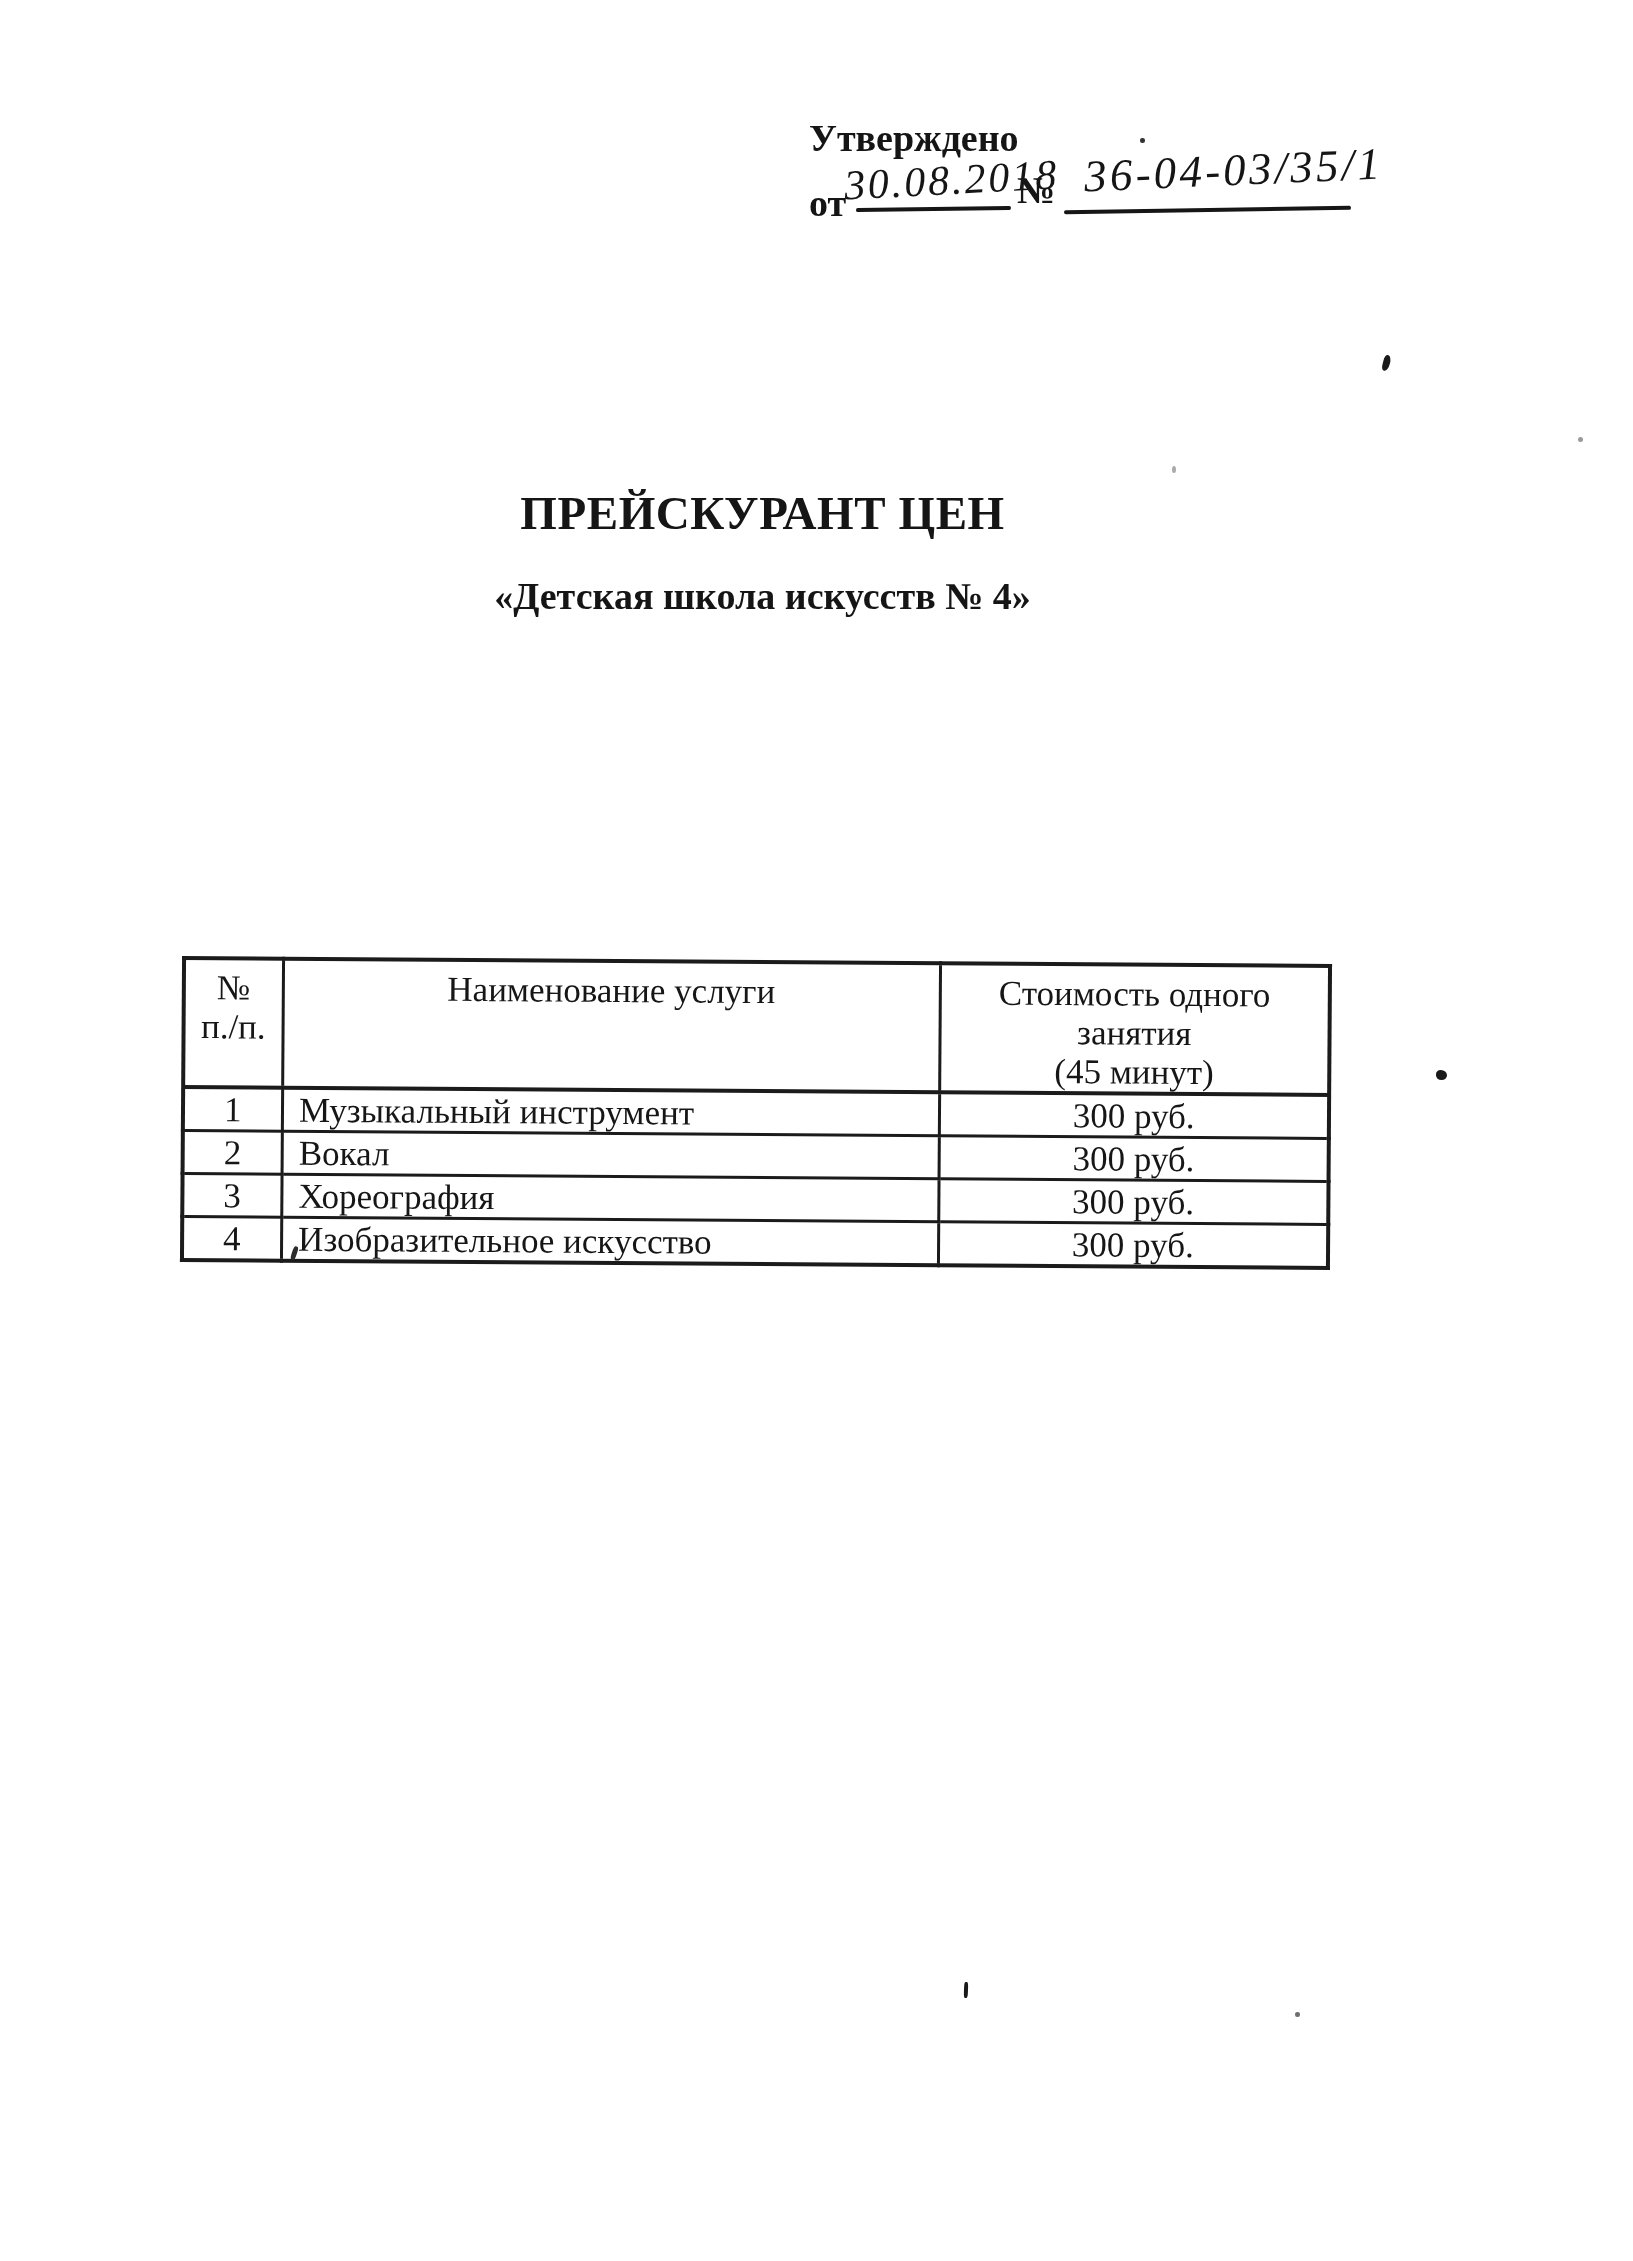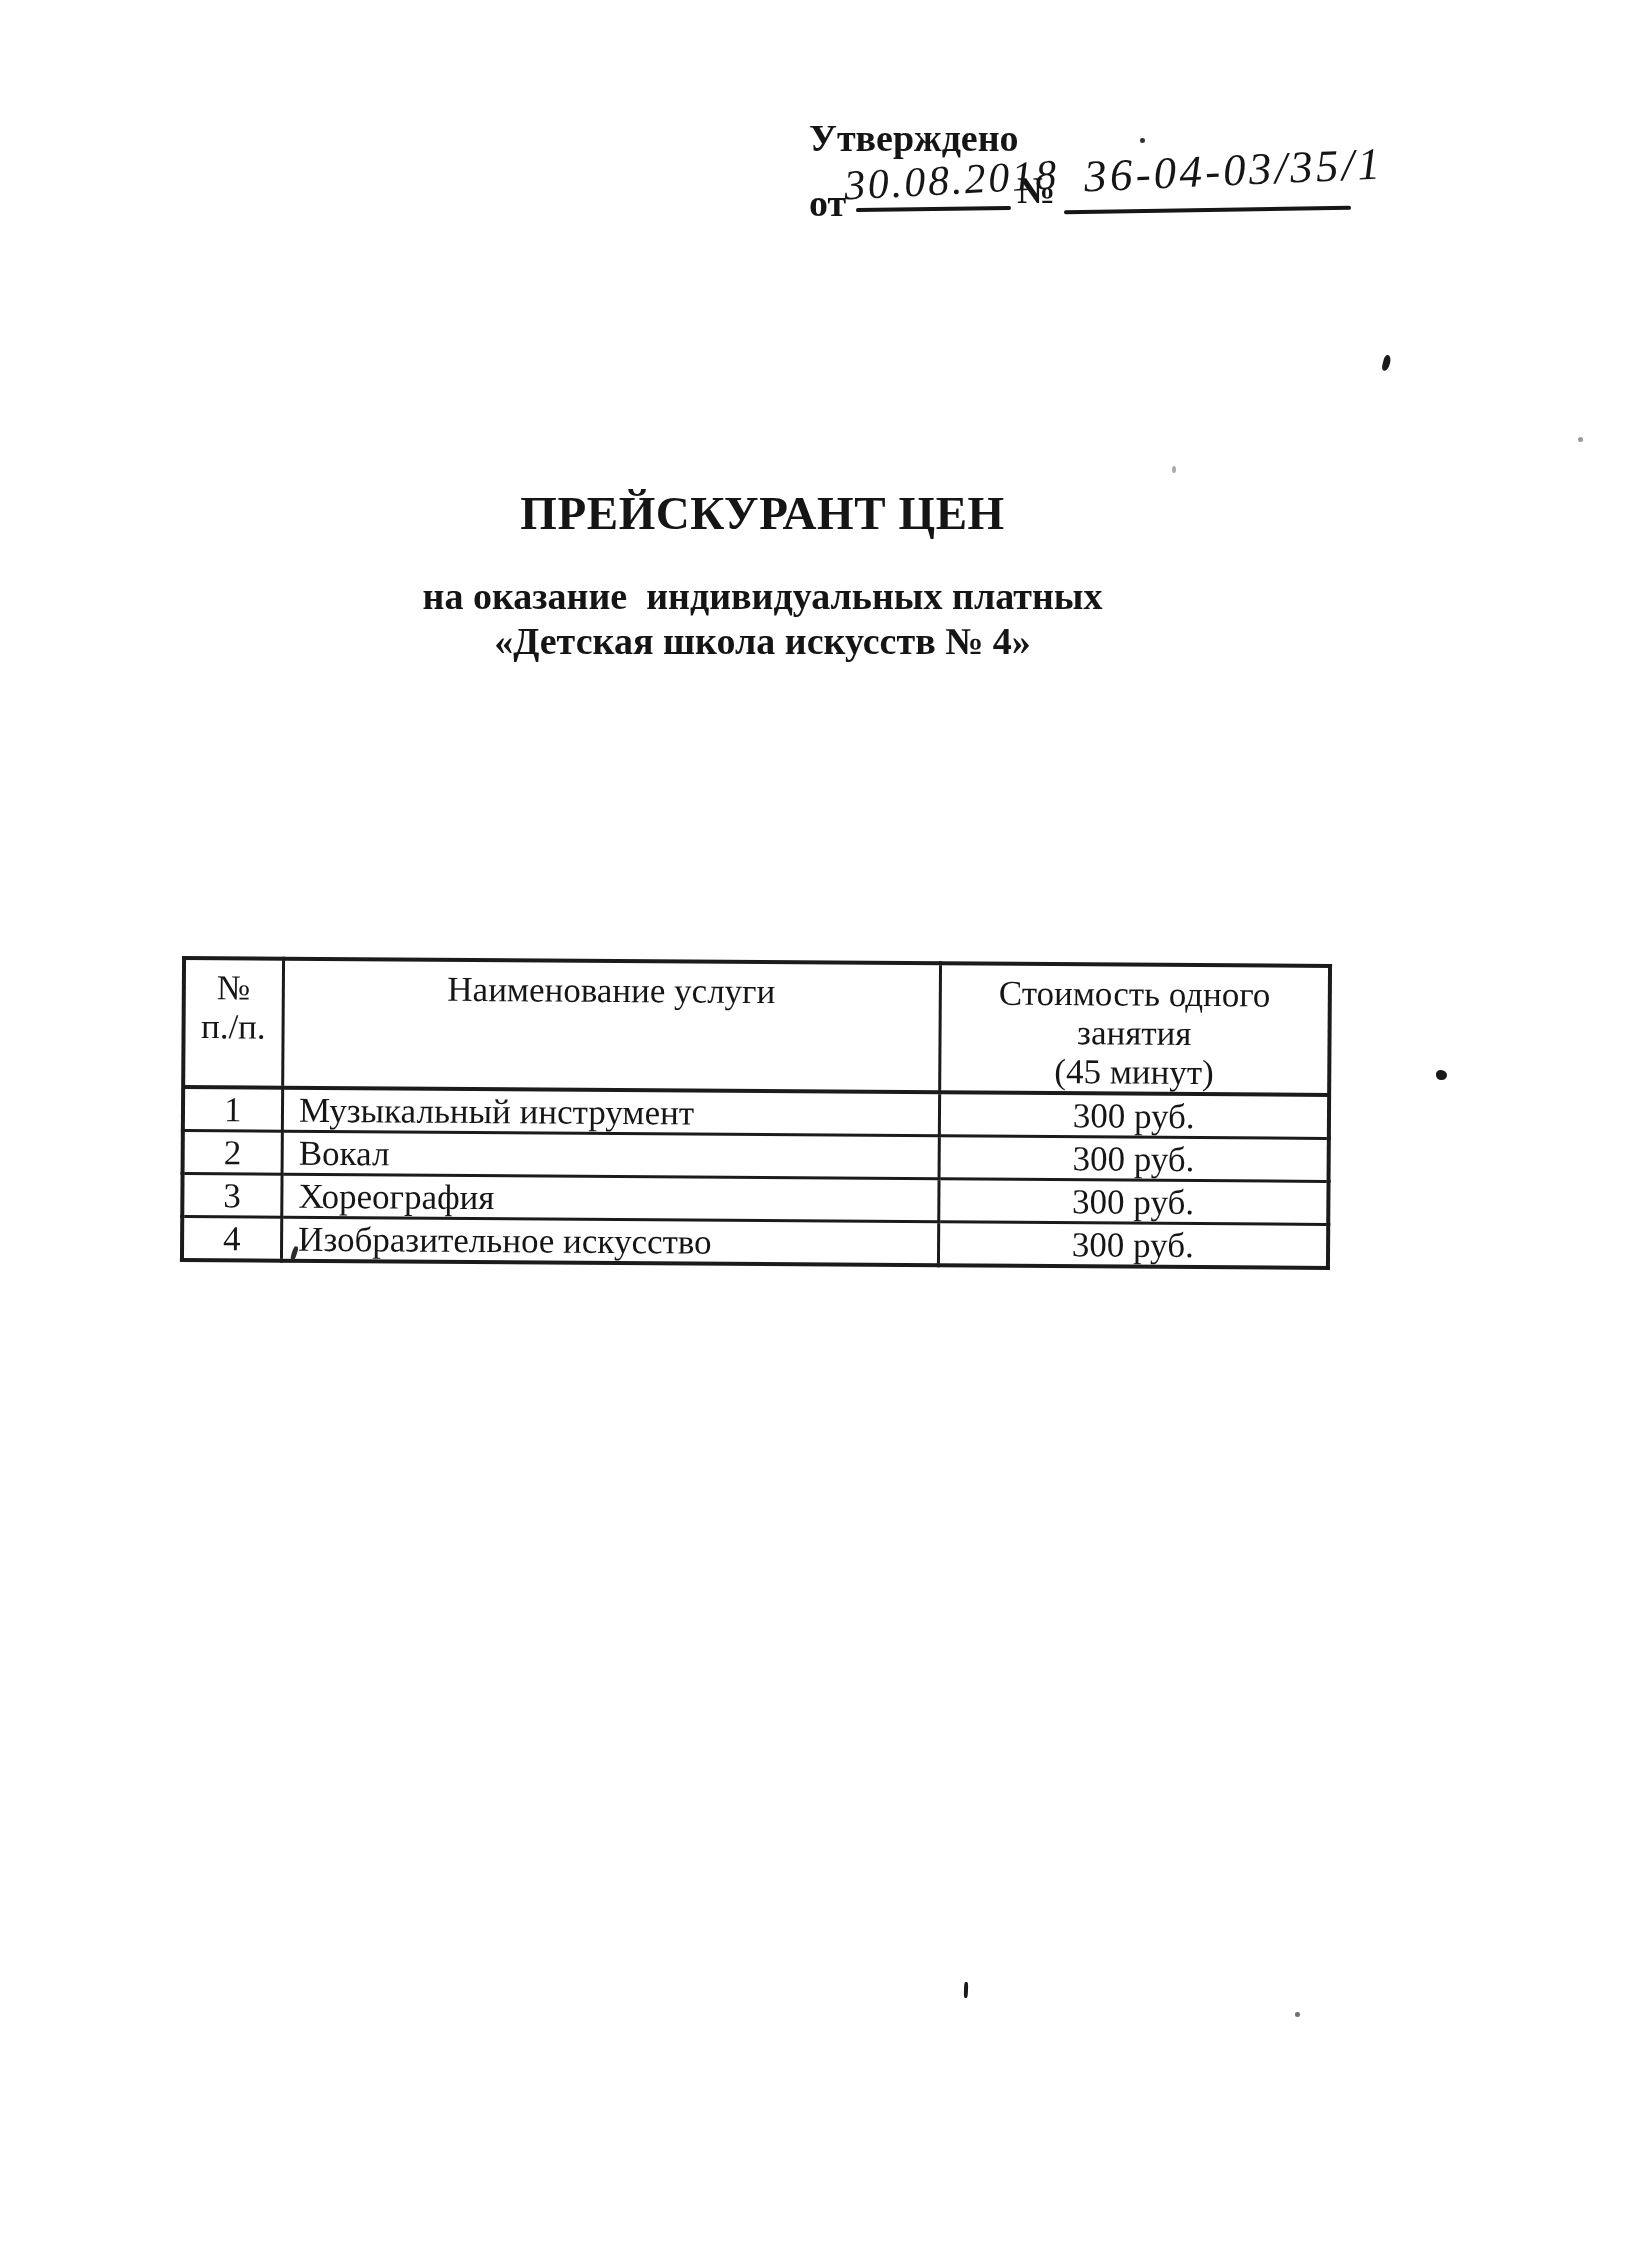--- a/index.html
+++ b/index.html
@@ -130,21 +130,20 @@
       <span class="number-sign">№</span>
       <span class="handwritten hw-number">36-04-03/35/1</span>
       <span class="pen-underline underline-date"></span>
       <span class="pen-underline underline-number"></span>
     </div>
   </div>
 
   <div class="doc-title">ПРЕЙСКУРАНТ ЦЕН</div>
 
   <div class="doc-subtitle">
-    <div class="subtitle-line">на оказание  индивидуальных платных</div>
     <div class="subtitle-line">«Детская школа искусств № 4»</div>
   </div>
 
   <table class="price-table">
     <colgroup>
       <col class="col-num">
       <col class="col-svc">
       <col class="col-price">
     </colgroup>
     <thead>

